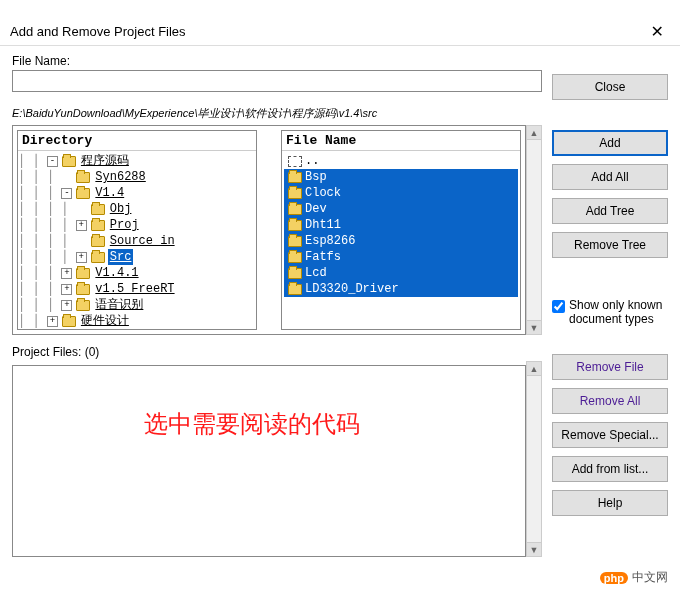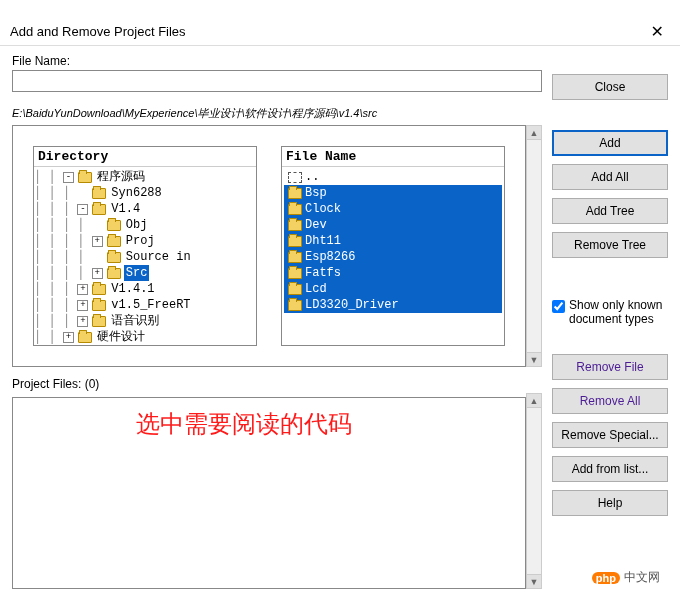--- a/index.html
+++ b/index.html
@@ -36,21 +36,21 @@
     height: 22px;
     padding: 2px 4px;
     font-size: 12px;
     background: #fff;
   }
   .path { font-size: 11px; margin: 14px 0 4px 0; word-break: break-all; font-style: italic; }
   .panes {
     display: flex;
     gap: 24px;
     border: 1px solid #888;
-    padding: 20px;
+    padding: 4px;
     position: relative;
     background: #fff;
   }
   .pane {
     border: 1px solid #888;
     background: #fff;
     height: 200px;
     overflow: auto;
     position: relative;
   }
@@ -102,21 +102,21 @@
   .folder-icon::before {
     content: "";
     position: absolute;
     top: -3px; left: 0;
     width: 6px; height: 3px;
     background: #f3d163;
     border: 1px solid #b58a00;
     border-bottom: none;
     border-radius: 1px 1px 0 0;
   }
-  .tree-label { padding: 0 2px; }
+  .tree-label { padding: 0 2px; text-decoration: underline; }
   .tree-label.sel { background: #0a64c8; color: #fff; }
   .file-list {
     font-family: "Courier New","SimSun", monospace;
     font-size: 12px;
     line-height: 16px;
     padding: 2px;
   }
   .file-row {
     display: flex;
     align-items: center;
@@ -174,21 +174,21 @@
   .annotation {
     position: absolute;
     color: #ff1a1a;
     font-size: 24px;
     font-family: "SimSun","Microsoft YaHei",sans-serif;
     pointer-events: none;
   }
   .arrow-svg { position: absolute; pointer-events: none; }
   .watermark{
     position:absolute;
-    right:20px;bottom:8px;
+    right:12px;bottom:8px;
     display:flex;align-items:center;gap:4px;
     font-size:12px;color:#555;
   }
   .wm-badge{
     background:#ff7a00;color:#fff;
     border-radius:6px;
     padding:0 4px;font-size:11px;font-weight:bold;
     font-family:Arial;
   }
 </style>
@@ -363,18 +363,18 @@
 </div>
 
 <svg class="arrow-svg" width="680" height="594">
   <defs>
     <marker id="ah" markerWidth="10" markerHeight="10" refX="8" refY="3" orient="auto">
       <path d="M0,0 L9,3 L0,6 Z" fill="#ff1a1a"></path>
     </marker>
   </defs>
   <line x1="150" y1="430" x2="320" y2="318" stroke="#ff1a1a" stroke-width="3" marker-end="url(#ah)"></line>
 </svg>
-<div class="annotation" style="left:136px; top:408px;">选中需要阅读的代码</div>
+<div class="annotation" style="left:144px; top:408px;">选中需要阅读的代码</div>
 
 <div class="watermark">
   <span class="wm-badge">php</span>
   <span>中文网</span>
 </div>
 
 </body></html>

